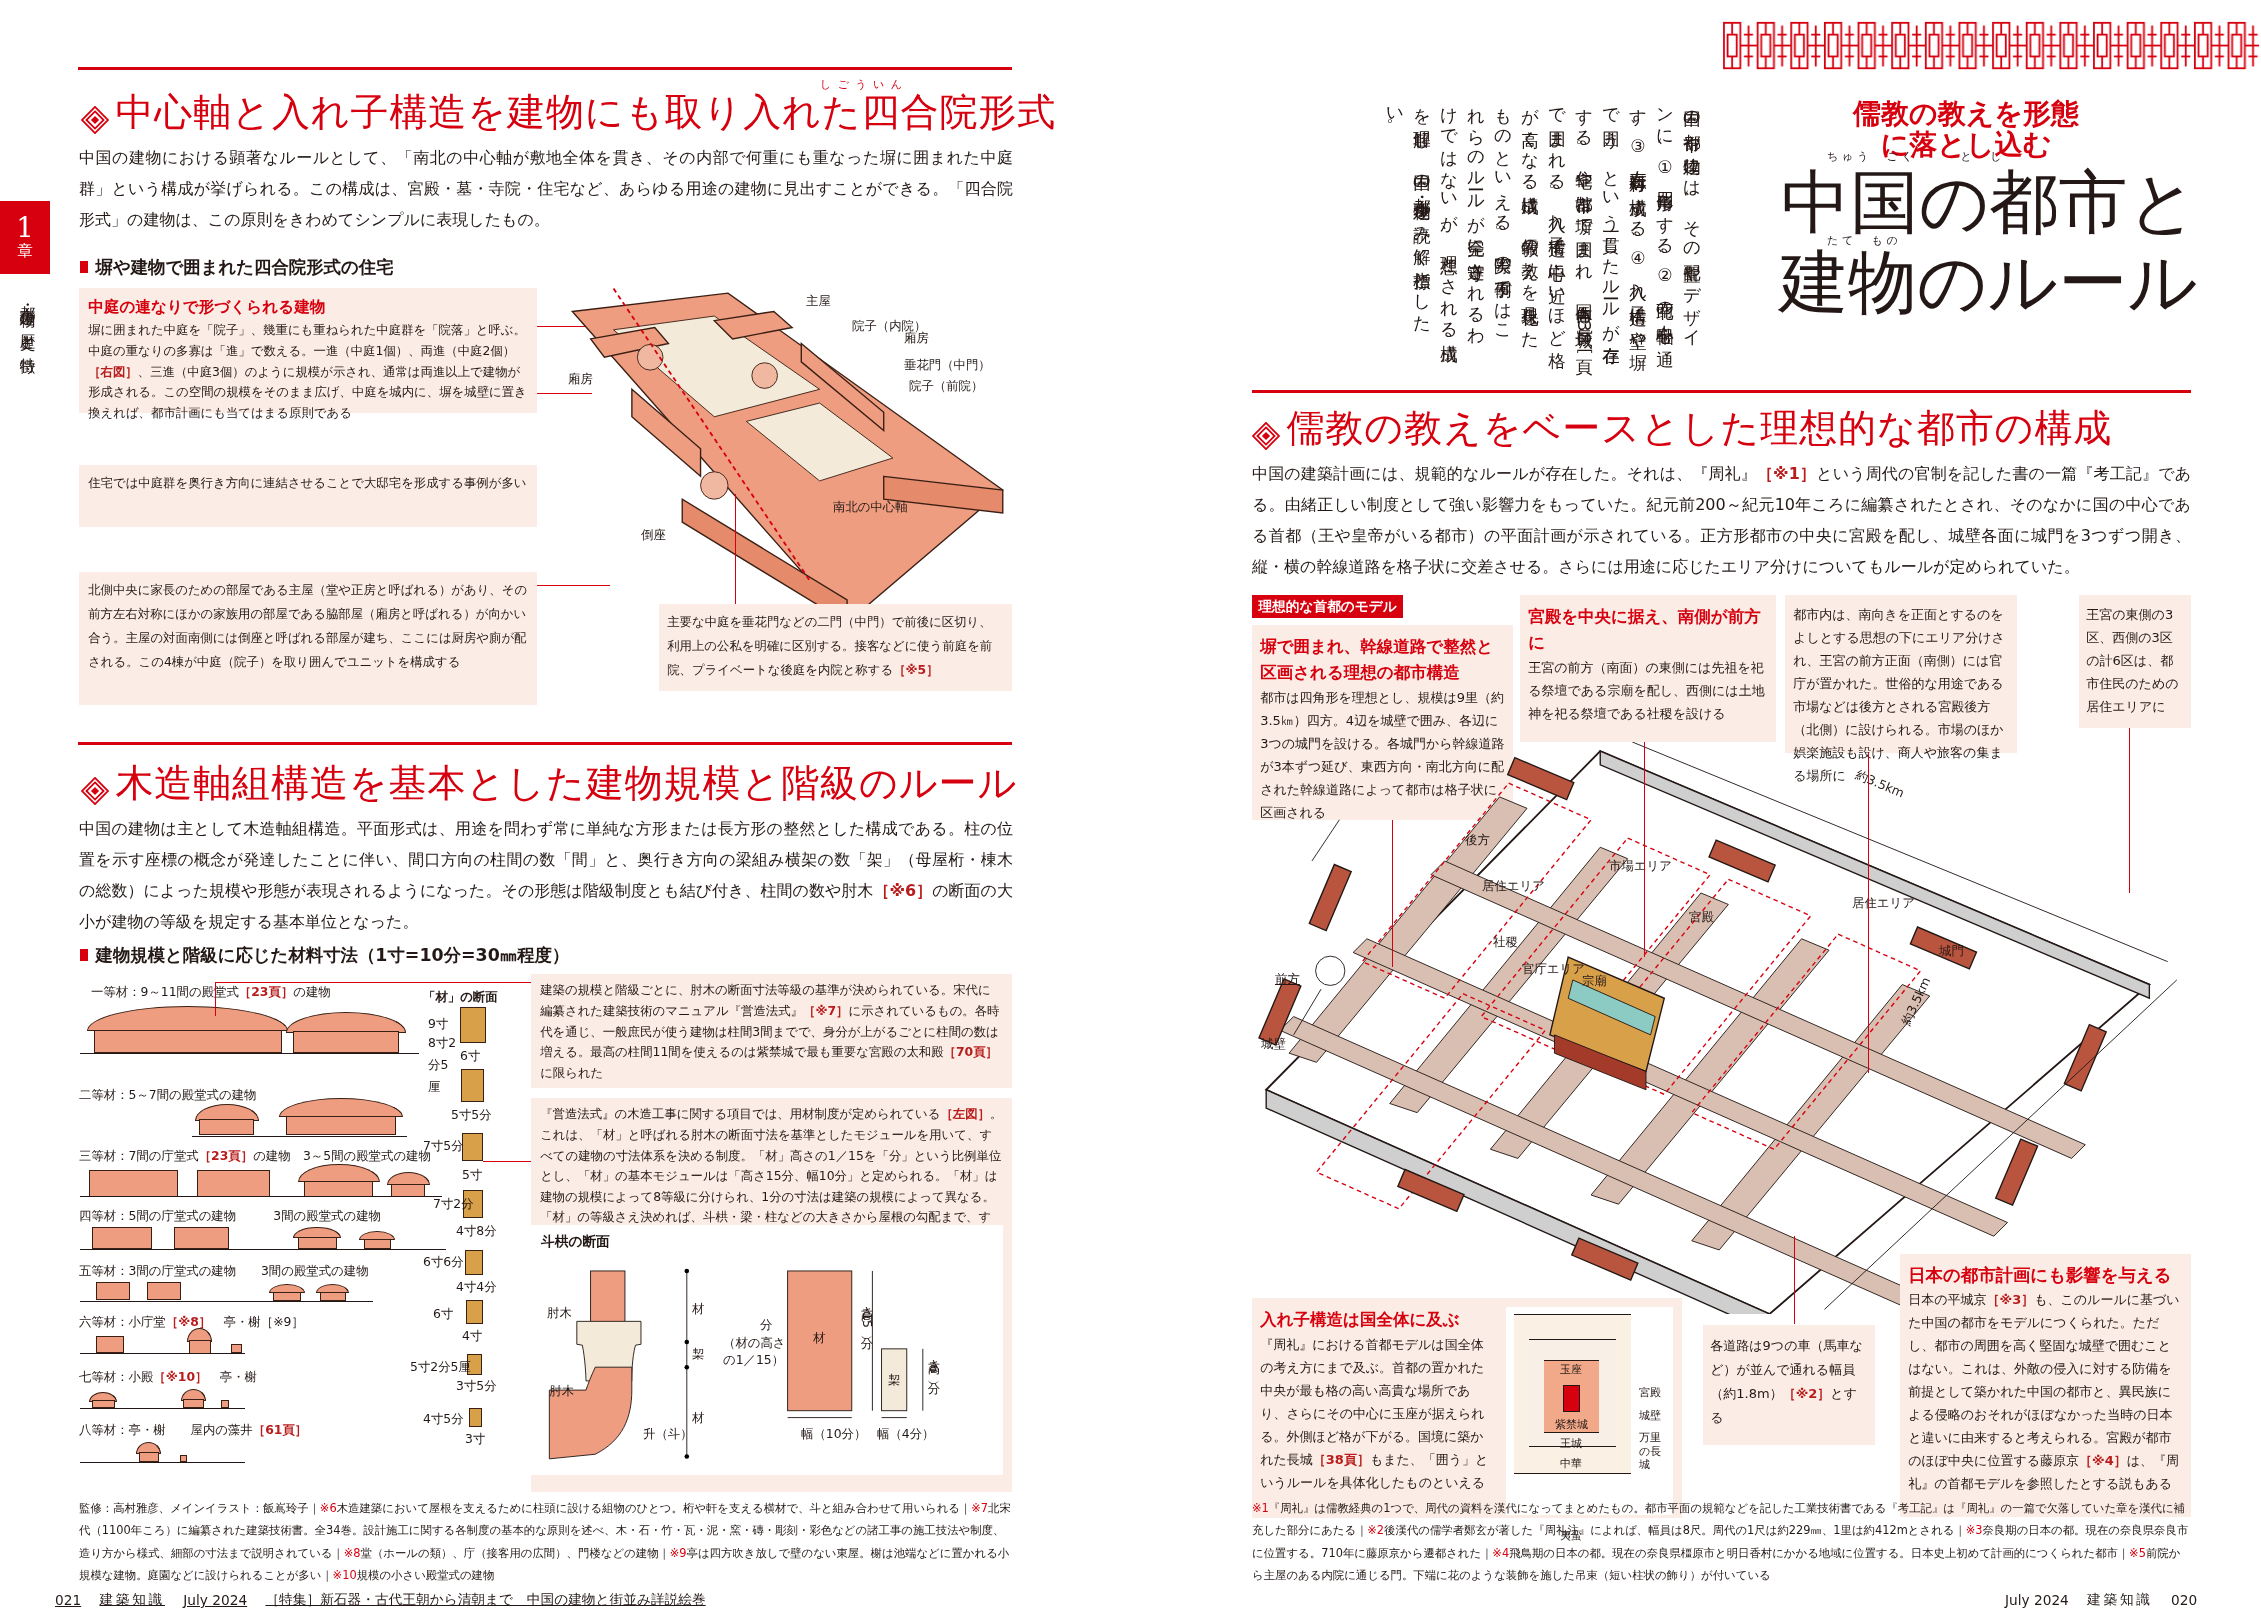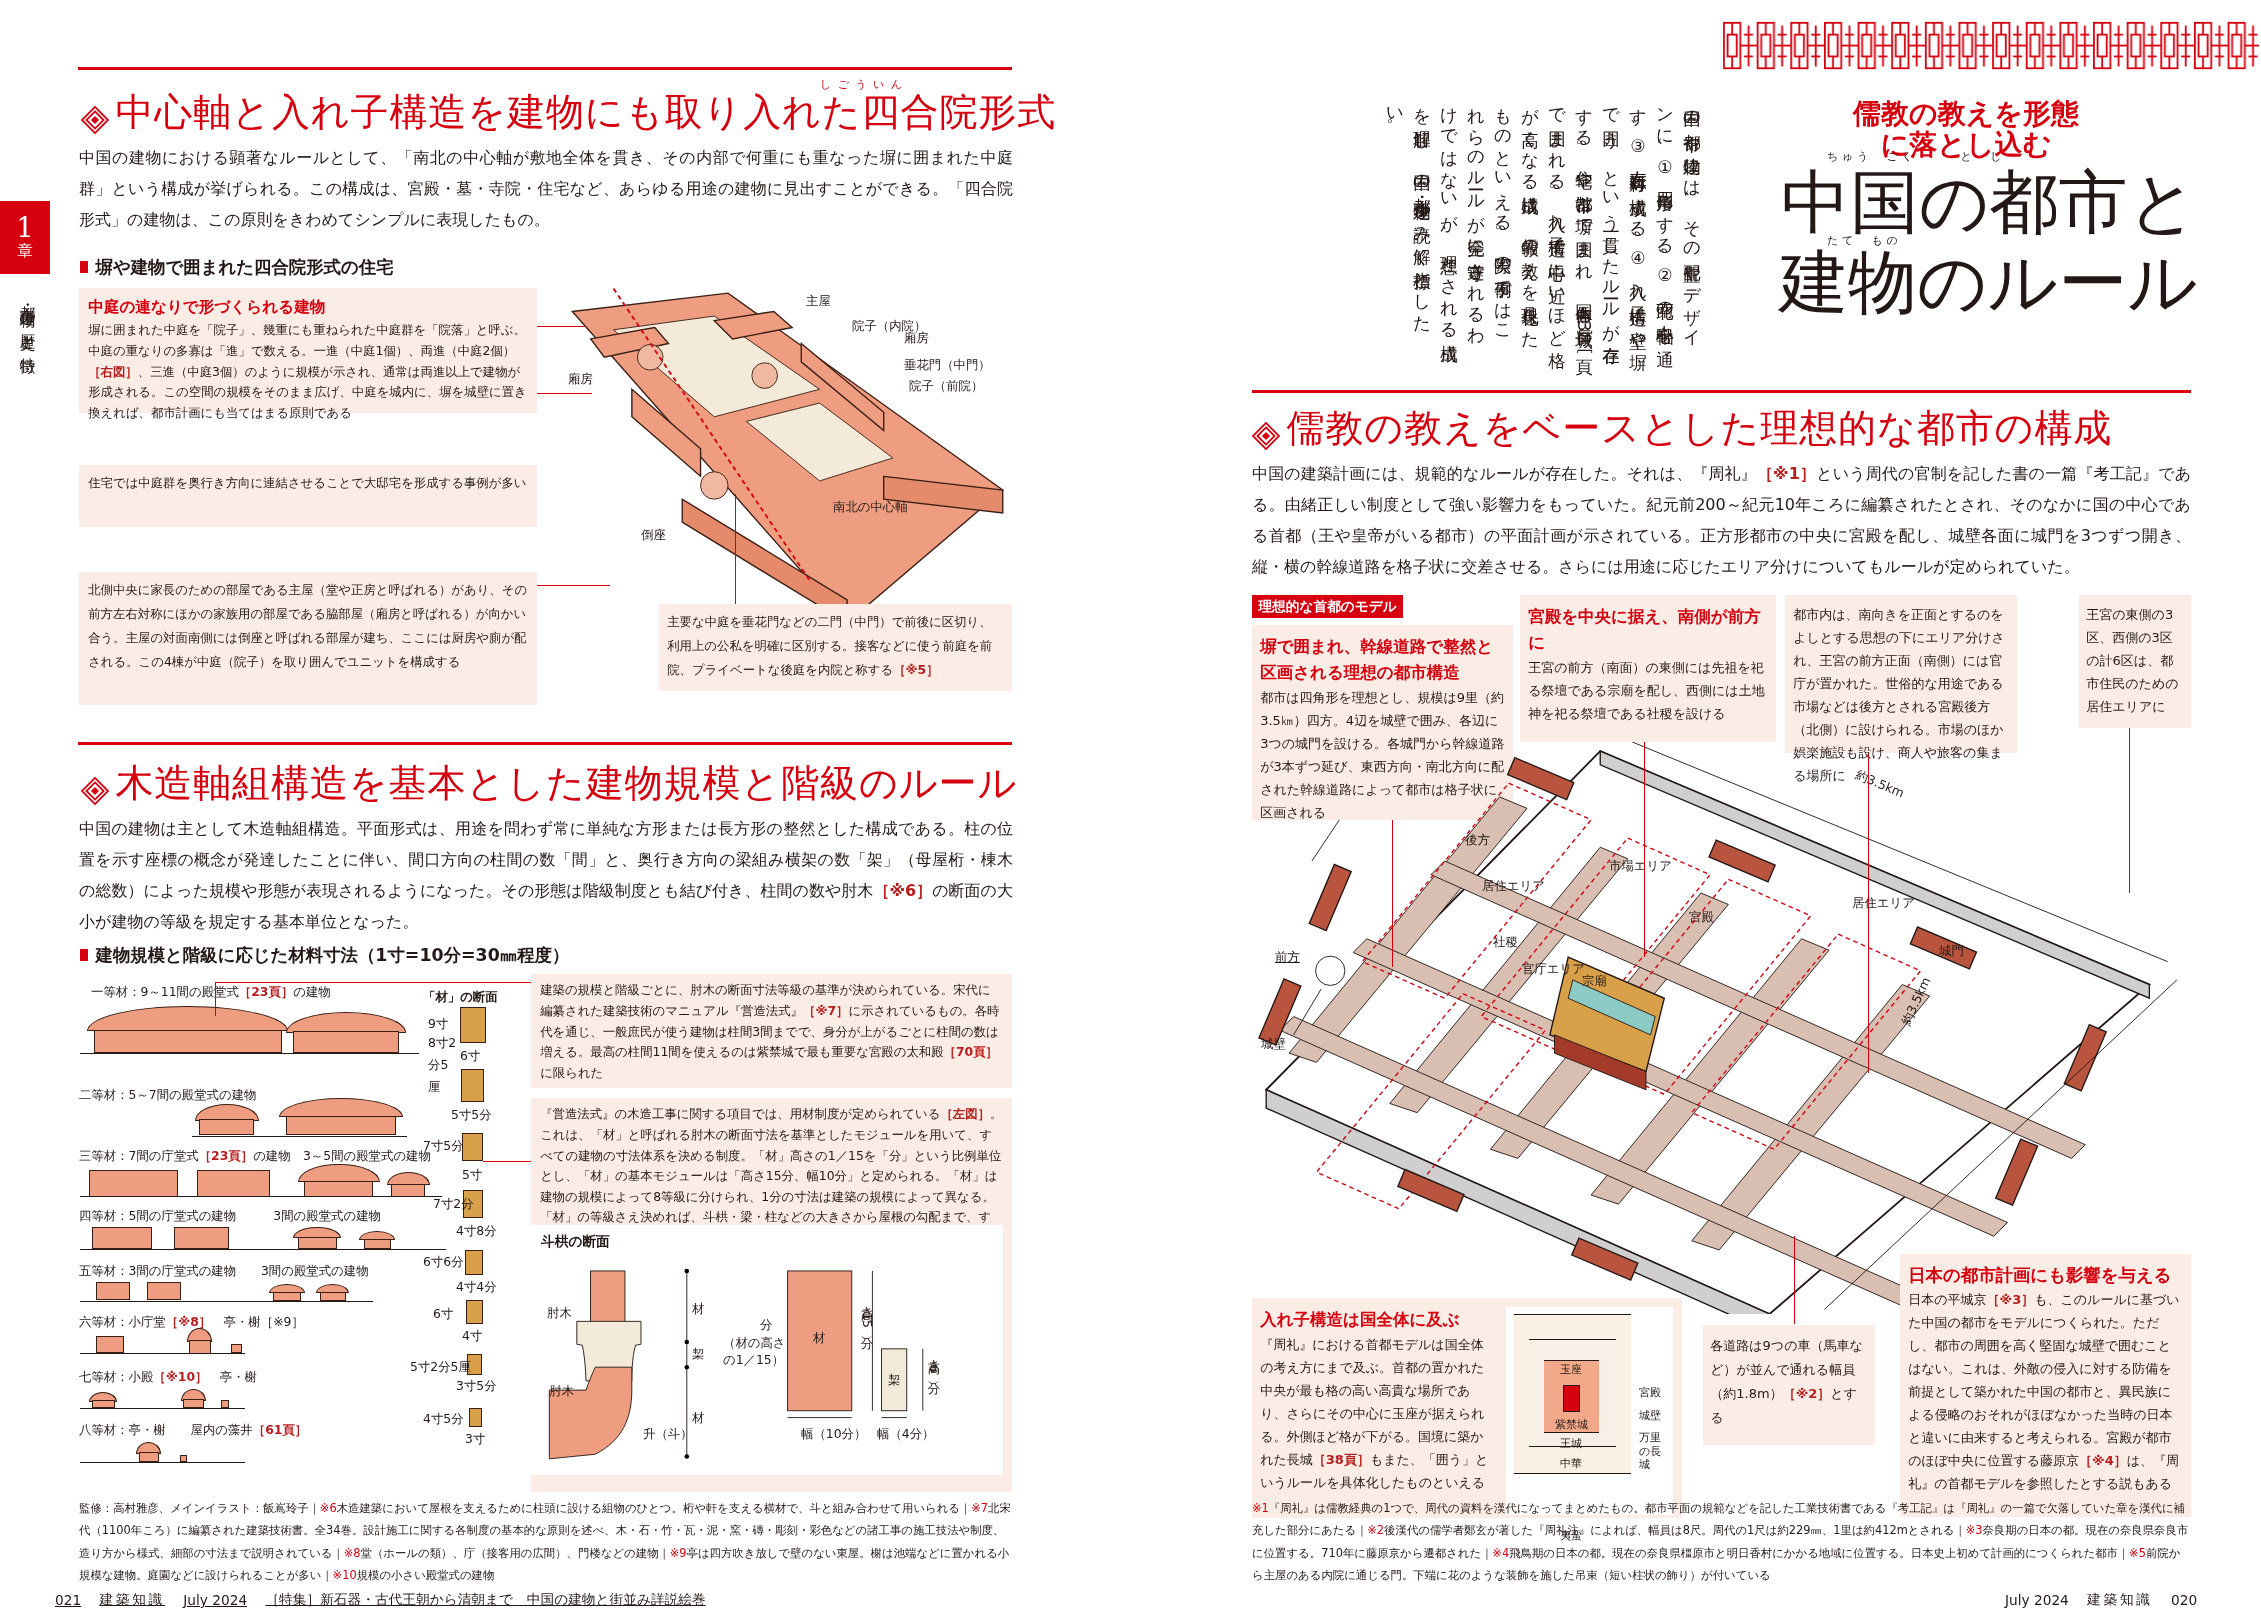--- a/index.html
+++ b/index.html
@@ -371,21 +371,21 @@
 
     <line x1="830" y1="0" x2="2000" y2="480" stroke="#231815" stroke-width="2"></line>
     <line x1="2020" y1="520" x2="1250" y2="1240" stroke="#231815" stroke-width="2"></line>
 
     <line x1="130" y1="260" x2="190" y2="170" stroke="#231815" stroke-width="2"></line>
     <line x1="90" y1="640" x2="150" y2="540" stroke="#231815" stroke-width="2"></line>
     <circle cx="170" cy="500" r="32" fill="none" stroke="#231815" stroke-width="2"></circle>
   </svg>
 </div>
 <div class="lbl" style="left:1465px; top:832px;">後方</div>
-<div class="lbl" style="left:1275px; top:949px;text-decoration:underline;">前方</div>
+<div class="lbl" style="left:1275px; top:971px;text-decoration:underline;">前方</div>
 <div class="lbl" style="left:1609px; top:858px;">市場エリア</div>
 <div class="lbl" style="left:1482px; top:878px;">居住エリア</div>
 <div class="lbl" style="left:1852px; top:895px;">居住エリア</div>
 <div class="lbl" style="left:1689px; top:909px;">宮殿</div>
 <div class="lbl" style="left:1493px; top:934px;">社稷</div>
 <div class="lbl" style="left:1522px; top:961px;">官庁エリア</div>
 <div class="lbl" style="left:1582px; top:973px;">宗廟</div>
 <div class="lbl" style="left:1939px; top:943px;">城門</div>
 <div class="lbl" style="left:1261px; top:1036px;">城壁</div>
 <div class="lbl" style="left:1854px; top:776px; transform:rotate(23deg);">約3.5km</div>

